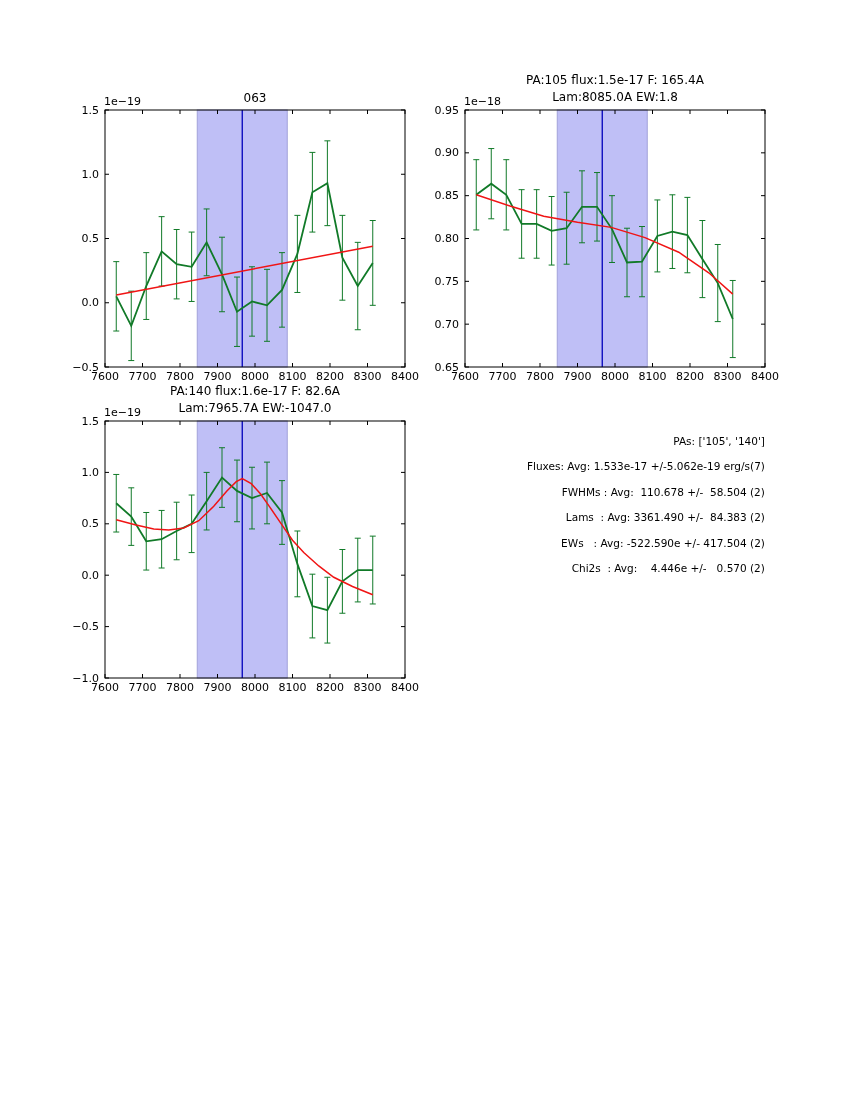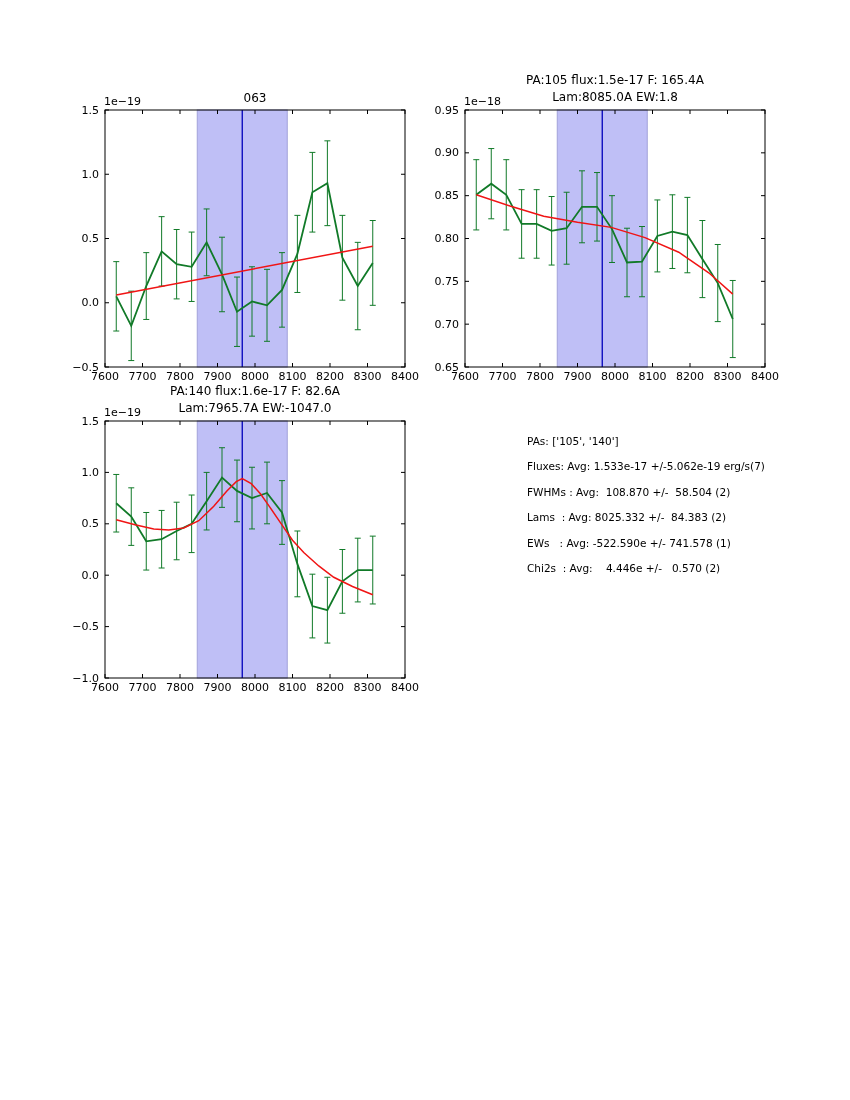--- a/index.html
+++ b/index.html
@@ -10,21 +10,21 @@
     margin:0 auto;
     font-family:"DejaVu Sans",sans-serif;
     overflow:hidden;
   }
   .plot{position:absolute;}
   .plot svg{overflow:visible;display:block;}
   .tick{font:11px "DejaVu Sans",sans-serif;fill:#000;}
   .title{font:12px "DejaVu Sans",sans-serif;fill:#000;}
   #stats{
     position:absolute;left:527px;top:435px;
-    font:10.5px "DejaVu Sans",sans-serif;color:#000;
+    font:10.5px "DejaVu Sans",sans-serif;color:#000;text-align:right;
   }
   #stats .sline{
     white-space:pre;
     height:12px;line-height:12px;
     margin-bottom:13.4px;
   }
 </style>
 </head>
 <body>
 
@@ -361,19 +361,19 @@
         <text x="-6" y="3.5" text-anchor="end" class="tick">1.5</text>
         <text x="-1" y="-5" class="tick">1e−19</text>
         <text x="150" y="-26" text-anchor="middle" class="title">PA:140 flux:1.6e-17 F: 82.6A</text>
         <text x="150" y="-9" text-anchor="middle" class="title">Lam:7965.7A EW:-1047.0</text>
       </svg>
   </div>
 
   <div id="stats">
     <div class="sline">PAs: ['105', '140']</div>
     <div class="sline">Fluxes: Avg: 1.533e-17 +/-5.062e-19 erg/s(7)</div>
-    <div class="sline">FWHMs : Avg:  108.870 +/-  58.504 (2)</div>
-    <div class="sline">Lams  : Avg: 8025.332 +/-  84.383 (2)</div>
-    <div class="sline">EWs   : Avg: -522.590e +/- 741.578 (1)</div>
+    <div class="sline">FWHMs : Avg:  110.678 +/-  58.504 (2)</div>
+    <div class="sline">Lams  : Avg: 3361.490 +/-  84.383 (2)</div>
+    <div class="sline">EWs   : Avg: -522.590e +/- 417.504 (2)</div>
     <div class="sline">Chi2s  : Avg:    4.446e +/-   0.570 (2)</div>
   </div>
 
 </div>
 
 </body></html>

